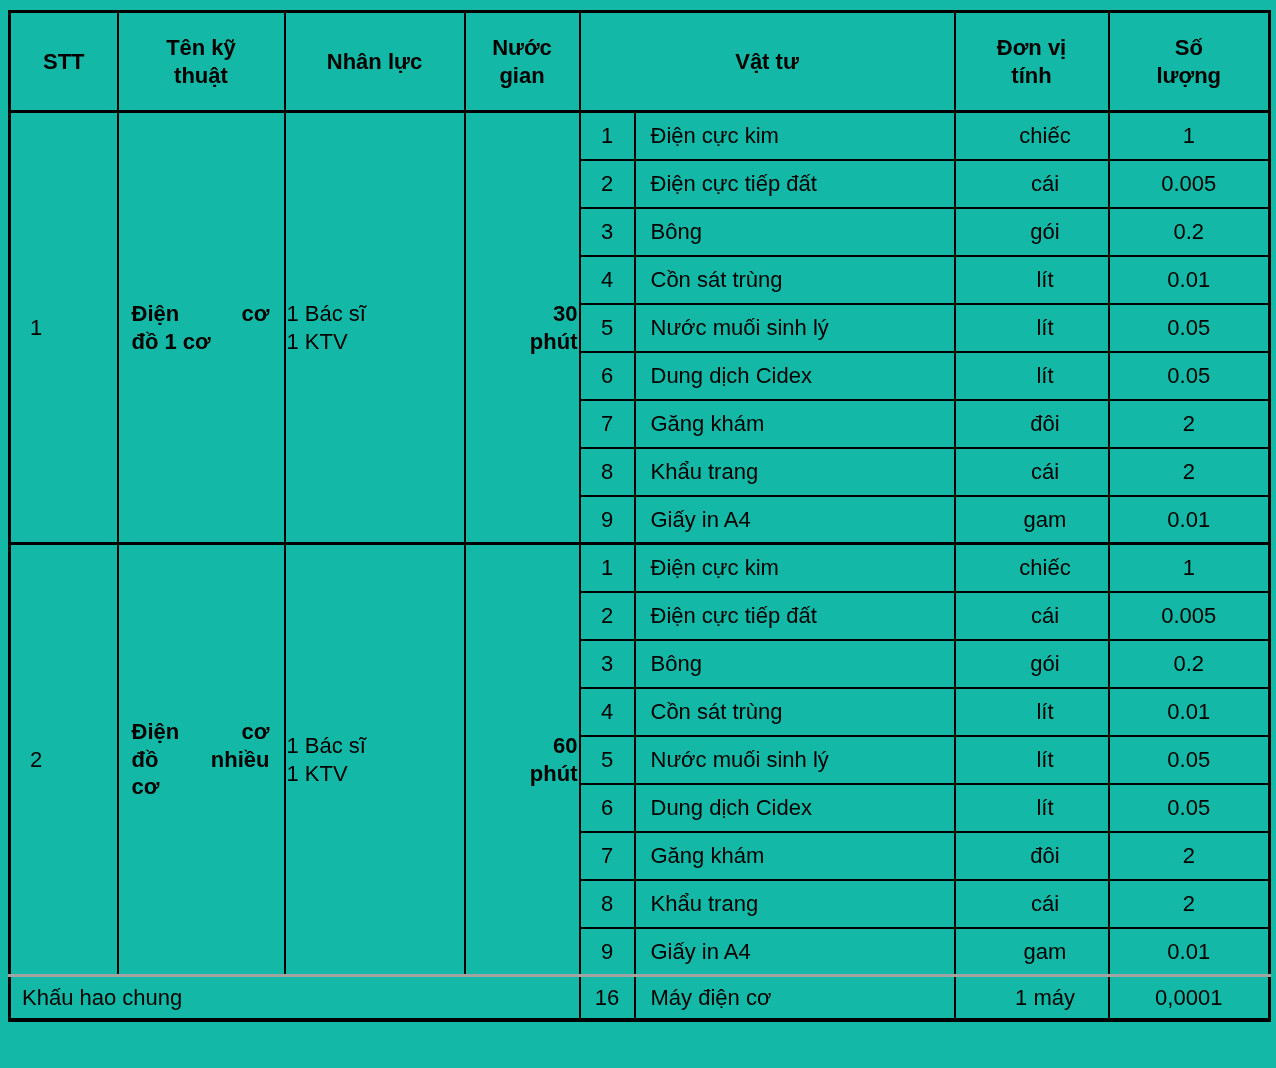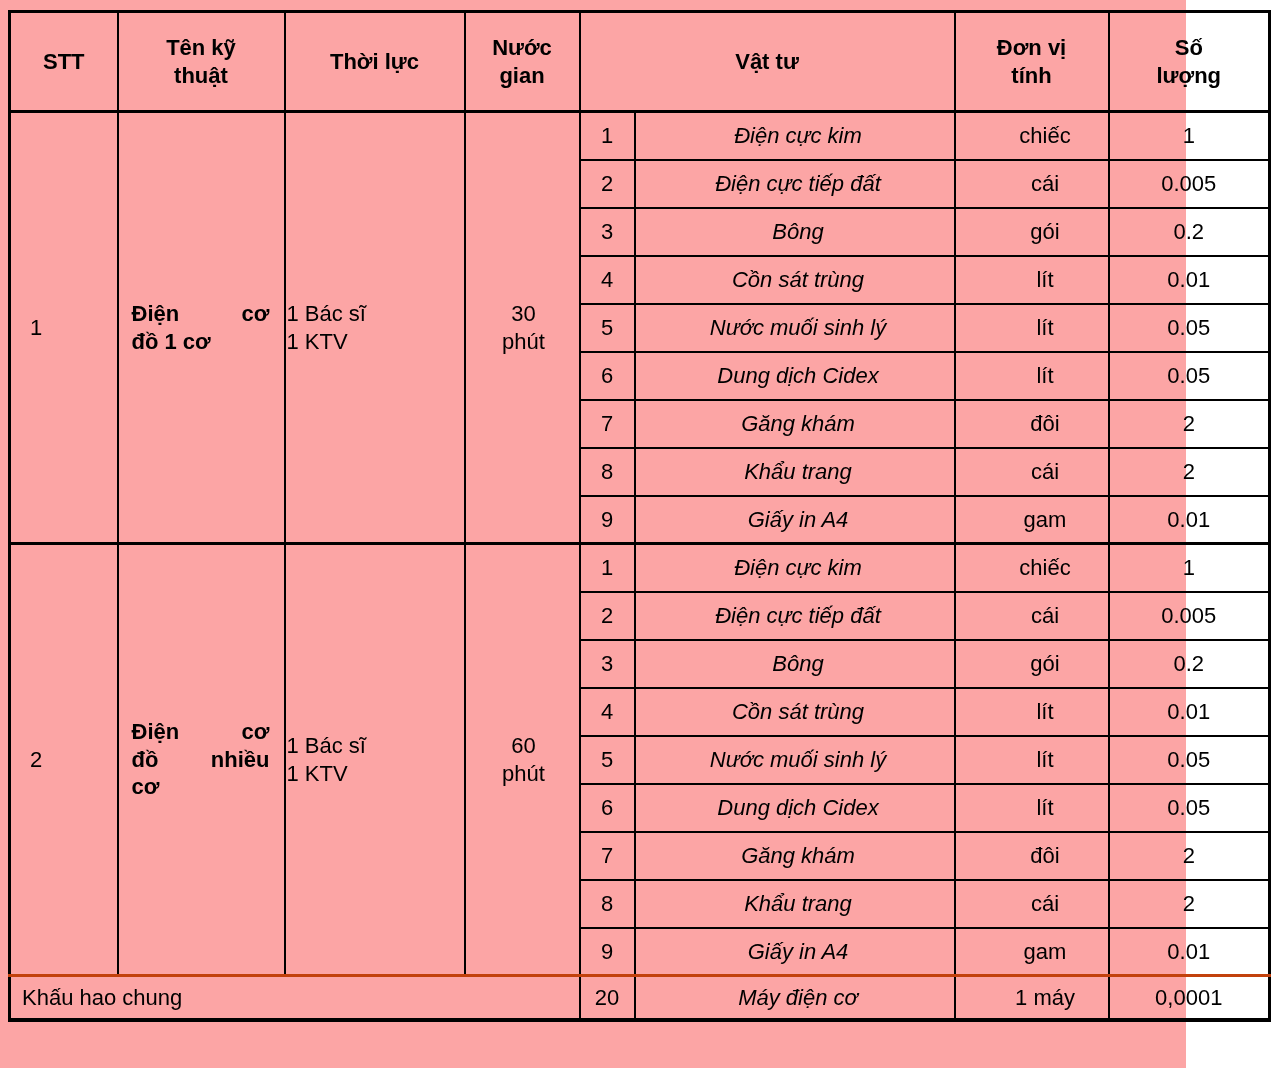--- a/index.html
+++ b/index.html
@@ -3,25 +3,25 @@
 <meta charset="utf-8">
 <style>
   html, body {
     margin: 0;
     padding: 0;
     background: #ffffff;
     color: #000000;
     font-family: "Liberation Sans", sans-serif;
   }
   .sheet {
-    width: 1186px;
+    width: 1276px;
     height: 1068px;
     box-sizing: border-box;
     padding: 10px 8px 0 8px;
-    background: #fca5a5;
+    background: #14b8a6;
   }
   table.cost-table {
     border-collapse: collapse;
     table-layout: fixed;
     width: 1260px;
     border: 3px solid #000;
     border-bottom-width: 4px;
     font-size: 22px;
     line-height: 1.25;
   }
@@ -37,42 +37,42 @@
     font-weight: bold;
     height: 100px;
     border-bottom: 3px solid #000;
     text-align: center;
     white-space: pre-line;
     padding: 0 4px;
   }
   
   tr.mrow > td { height: 48px; }
   td.mat-num  { text-align: center; }
-  td.mat-name { text-align: center; padding: 0 8px 0 15px; font-style: italic; }
+  td.mat-name { text-align: left; padding: 0 8px 0 15px; }
   td.mat-unit { text-align: center; padding-left: 28px; }
   td.mat-qty  { text-align: center; }
   
   td.g-stt  { text-align: left; padding-left: 19px; }
   td.g-ten  { padding: 0 14px 0 13px; }
   td.g-nhan { text-align: left; white-space: pre-line; }
-  td.g-thoi { text-align: center; padding-left: 4px; white-space: pre-line; }
+  td.g-thoi { text-align: right; padding-left: 4px; white-space: pre-line; font-weight: bold; }
   
   .tk-line {
     display: block;
     text-align: justify;
     text-align-last: justify;
     font-weight: bold;
   }
   .tk-line:last-child {
     text-align: left;
     text-align-last: left;
   }
   
   tr.group-start > td { border-top: 3px solid #000; }
-  tr.frow > td { border-top: 3px solid #c2410c; height: 44px; }
+  tr.frow > td { border-top: 3px solid #a3a3a3; height: 44px; }
   td.f-label { text-align: left; padding-left: 11px; }
 </style>
 </head>
 <body>
 
 <div class="sheet">
   <table class="cost-table">
     <colgroup>
       <col style="width:108px">
         <col style="width:167px">
@@ -81,21 +81,21 @@
       <col style="width:55px">
         <col style="width:320px">
         <col style="width:154px">
         <col style="width:161px">
     </colgroup>
     <thead>
       <tr>
         <th>STT</th>
         <th>Tên kỹ
 thuật</th>
-        <th>Thời lực</th>
+        <th>Nhân lực</th>
         <th>Nước
 gian</th>
         <th colspan="2">Vật tư</th>
         <th>Đơn vị
 tính</th>
         <th>Số
 lượng</th>
       </tr>
     </thead>
     <tbody>
@@ -224,20 +224,20 @@
       </tr>
       <tr class="mrow">
         <td class="mat-num">9</td>
         <td class="mat-name">Giấy in A4</td>
         <td class="mat-unit">gam</td>
         <td class="mat-qty">0.01</td>
       </tr>
 
       <tr class="frow">
         <td colspan="4" class="f-label">Khấu hao chung</td>
-        <td class="mat-num">20</td>
+        <td class="mat-num">16</td>
         <td class="mat-name">Máy điện cơ</td>
         <td class="mat-unit">1 máy</td>
         <td class="mat-qty">0,0001</td>
       </tr>
     </tbody>
   </table>
 </div>
 
 </body></html>

